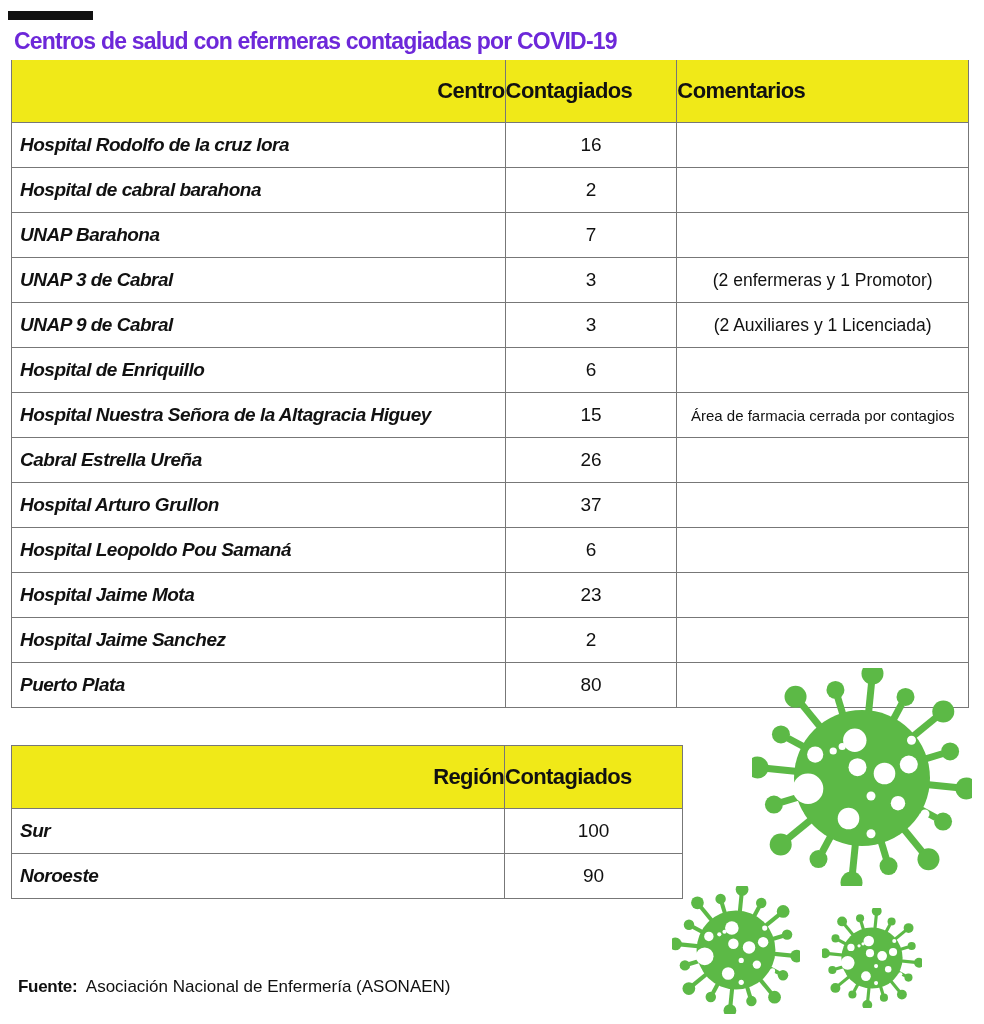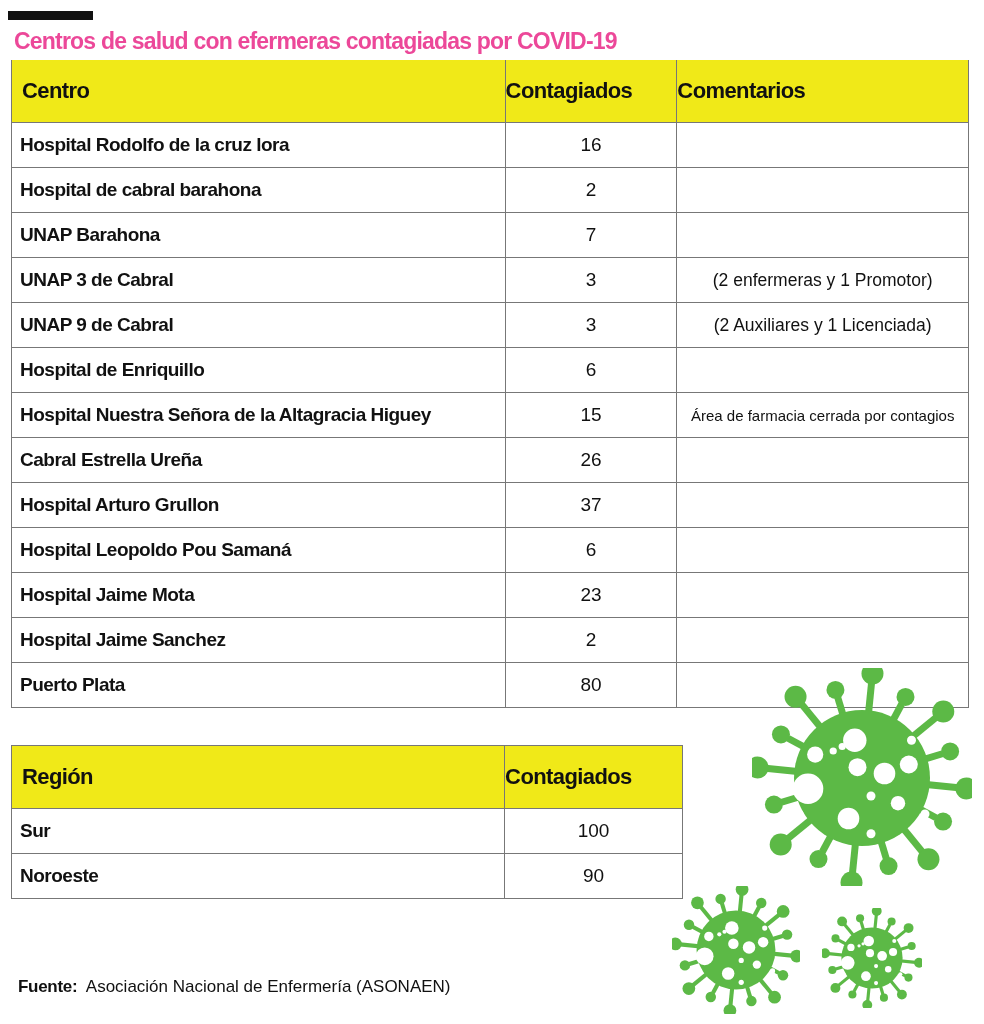--- a/index.html
+++ b/index.html
@@ -1,31 +1,31 @@
 <!DOCTYPE html>
 <html><head>
 <meta charset="utf-8">
 <style>
   html,body{margin:0;padding:0;background:#fff;}
   body{width:984px;height:1024px;position:relative;overflow:hidden;font-family:"Liberation Sans",sans-serif;color:#111;}
   .topbar{position:absolute;left:8px;top:11px;width:85px;height:9px;background:#111;}
-  .title{position:absolute;left:14px;top:28px;font-size:23px;font-weight:bold;letter-spacing:-0.8px;color:#ec4899;white-space:nowrap;}
+  .title{position:absolute;left:14px;top:28px;font-size:23px;font-weight:bold;letter-spacing:-0.8px;color:#6d28d9;white-space:nowrap;}
   table{border-collapse:collapse;position:absolute;}
   td,th{border:1px solid #777;padding:0;}
   th{background:#f0e918;font-weight:bold;font-size:22px;letter-spacing:-0.6px;height:62px;}
   td{height:44px;font-size:19px;}
   .t1{left:11px;top:60px;width:958px;}
   .t1 col.c1{width:494px;} .t1 col.c2{width:172px;} .t1 col.c3{width:292px;}
   .t2{left:11px;top:745px;width:672px;}
   .t2 col.c1{width:494px;} .t2 col.c2{width:178px;}
-  .name{font-weight:bold;text-align:left;padding-left:8px;letter-spacing:-0.5px;white-space:nowrap;}
+  .name{font-weight:bold;text-align:left;padding-left:8px;letter-spacing:-0.5px;white-space:nowrap;font-style:italic;}
   .num{text-align:center;}
   .cmt{text-align:center;font-size:17.5px;white-space:nowrap;}
   .cmt.small{font-size:15px;line-height:23px;white-space:normal;}
-  th.left{text-align:left;padding-left:10px;}
+  th.left{text-align:right;padding-left:10px;}
   th.center{text-align:left;}
   .t1 thead th{border-top:none;}
   .source{position:absolute;left:18px;top:977px;font-size:17px;white-space:nowrap;}
   .source b{letter-spacing:-0.3px;}
   .virus{position:absolute;}
 </style>
 </head>
 <body>
 
 <div class="topbar"></div>

